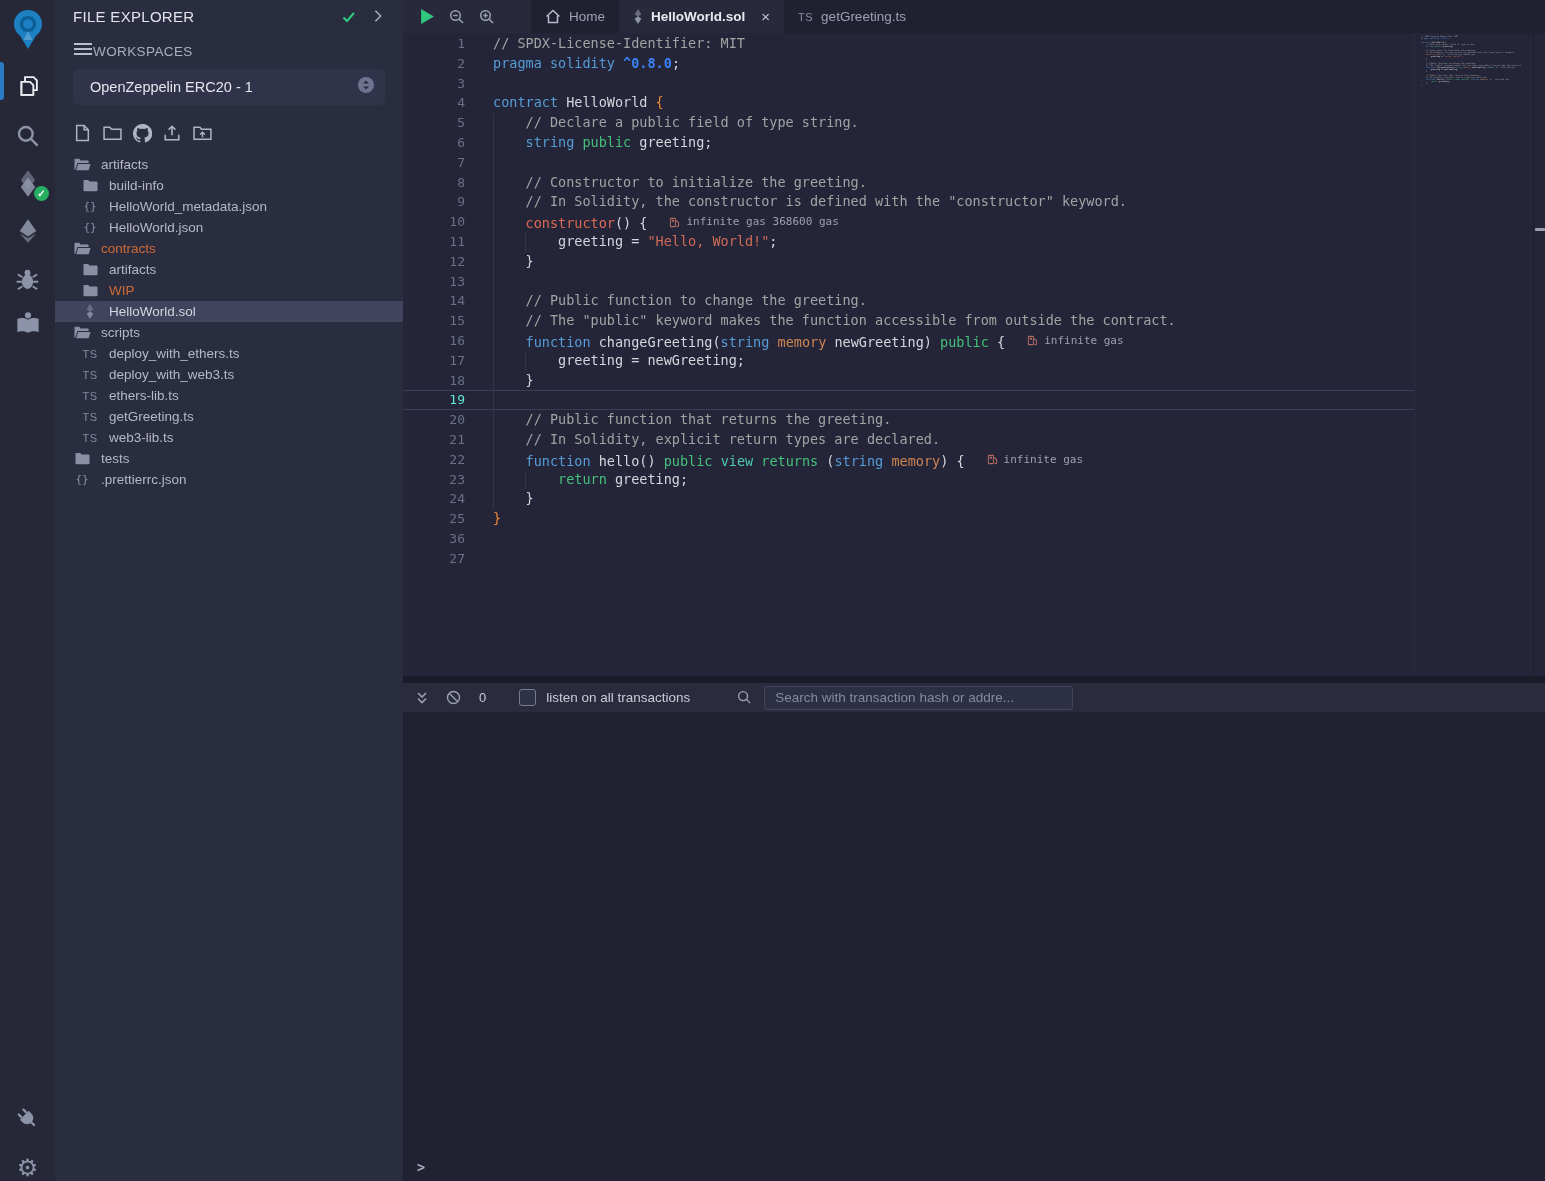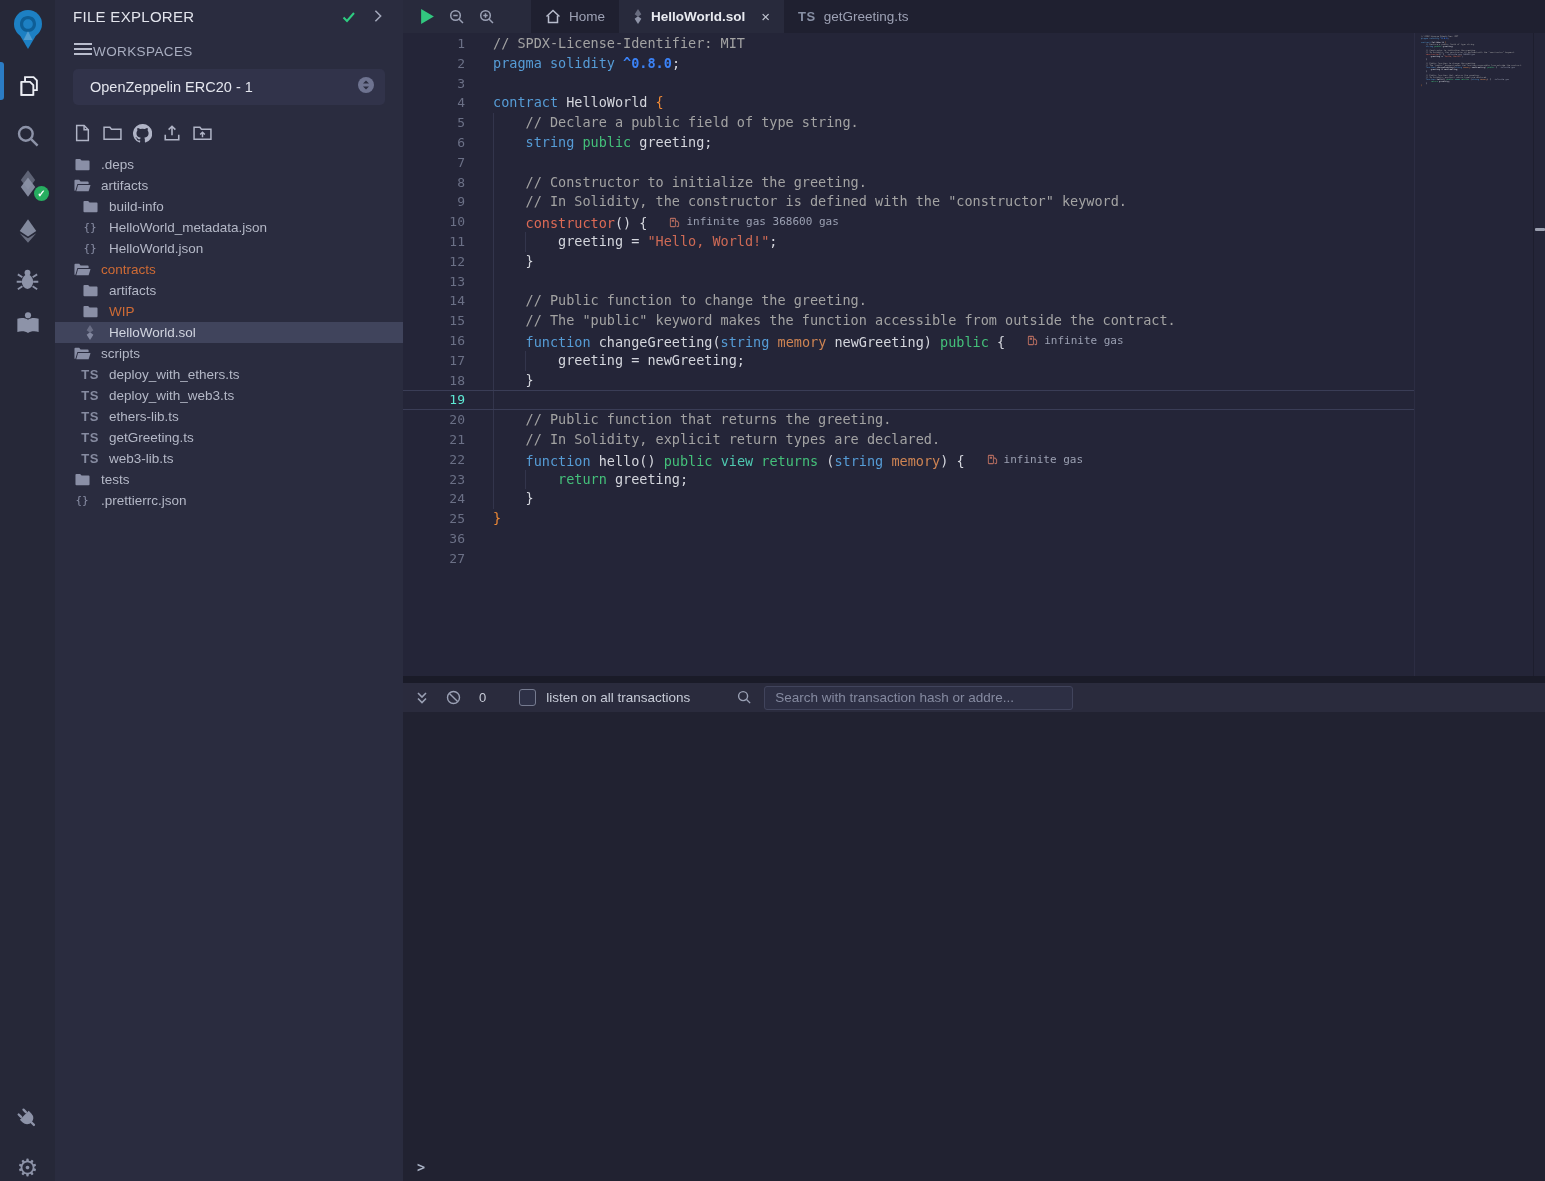--- a/index.html
+++ b/index.html
@@ -29,21 +29,21 @@
   .ws-select .ws-name{margin-left:17px;font-size:14.5px;color:#e4e6ee;flex:1;}
   .ws-select .ws-caret{margin-right:10px;}
   .fp-toolbar{position:absolute;left:17px;top:122px;display:flex;gap:10px;color:#b0b4c6;}
   .fp-toolbar .tbi{width:20px;height:22px;display:flex;align-items:center;justify-content:center;cursor:pointer;}
   .tree{position:absolute;left:0;top:154px;width:100%;}
   .tree-row{height:21px;display:flex;align-items:center;font-size:13.5px;color:#b4b8c7;cursor:pointer;}
   .tree-row .t-icon{width:20px;display:flex;justify-content:center;align-items:center;margin-right:9px;color:#8a8fa6;flex:none;}
   .tree-row.selected{background:#40445c;color:#d0d4df;}
   .tree-row.orange{color:#cf6b35;}
   .json-glyph{font-family:"DejaVu Sans Mono",monospace;font-size:11px;color:#8a8fa6;}
-  .ts-glyph{font-size:13px;font-weight:bold;color:#868ba0;letter-spacing:.5px;}
+  .ts-glyph{font-size:11px;font-weight:normal;color:#868ba0;letter-spacing:.5px;}
 
   
   .main{position:absolute;left:403px;top:0;width:1142px;height:1027px;background:#242538;}
   .tabbar{position:absolute;left:0;top:0;width:100%;height:33px;background:#1f2030;display:flex;align-items:stretch;}
   .ed-toolbar{width:128px;background:#282a3c;display:flex;align-items:center;gap:14px;padding-left:17px;box-sizing:border-box;}
   .ed-toolbar .tb-btn{display:flex;align-items:center;justify-content:center;cursor:pointer;color:#9aa0b4;}
   .tab{display:flex;align-items:center;padding:0 14px;gap:8px;font-size:13.5px;color:#9da1b4;cursor:pointer;}
   .tab.active{background:#282a3c;color:#e8eaf0;font-weight:bold;}
   .tab .tab-close{margin-left:8px;font-size:15px;color:#c2c6d2;font-weight:normal;cursor:pointer;}
   .tab .ts-glyph{color:#8890a5;}
@@ -208,28 +208,20 @@
           </svg>
         </span>
         <span class="tbi">
           <svg width="19" height="16" viewBox="0 0 18 15" fill="none" stroke="currentColor" stroke-width="1.4">
             <path d="M1 2h5.5L8 4h9v9.5H1z"></path>
             <path d="M9 11.5V7M6.8 9l2.2-2.2L11.2 9"></path>
           </svg>
         </span>
       </div>
     <div class="tree" id="tree">
-        <div class="tree-row" style="padding-left: 17px;">
-          <span class="t-icon">
-            <svg width="15" height="13" viewBox="0 0 16 13" fill="currentColor">
-              <path d="M0.5 1.5a1 1 0 0 1 1-1h4l1.5 1.8h7.5a1 1 0 0 1 1 1v8.2a1 1 0 0 1-1 1h-13a1 1 0 0 1-1-1z"></path>
-            </svg>
-          </span>
-          <span>.deps</span>
-        </div>
         <div class="tree-row" style="padding-left: 17px;">
           <span class="t-icon">
             <svg width="17" height="13" viewBox="0 0 18 13" fill="currentColor">
               <path d="M0.5 1.5a1 1 0 0 1 1-1h4L7 2.3h7.5a1 1 0 0 1 1 1V5H3.6L1.5 12h-1z"></path>
               <path d="M4.3 6h13.2l-2 6.5H2.4z"></path>
             </svg>
           </span>
           <span>artifacts</span>
         </div>
         <div class="tree-row" style="padding-left: 25px;">

